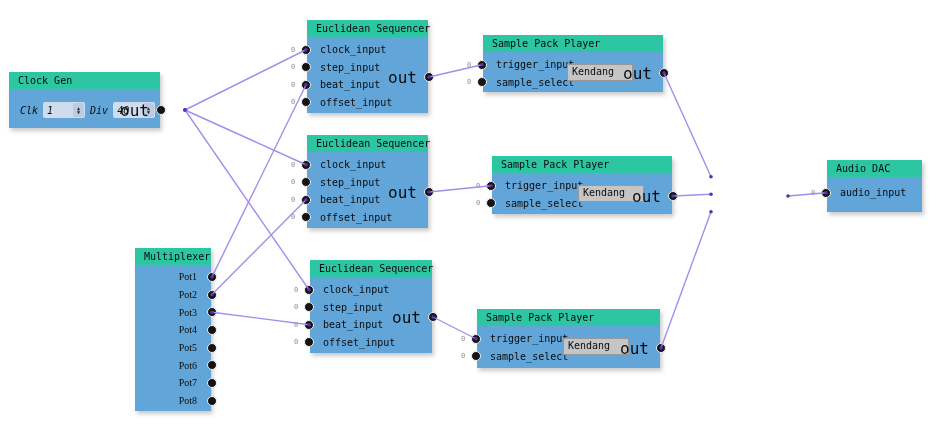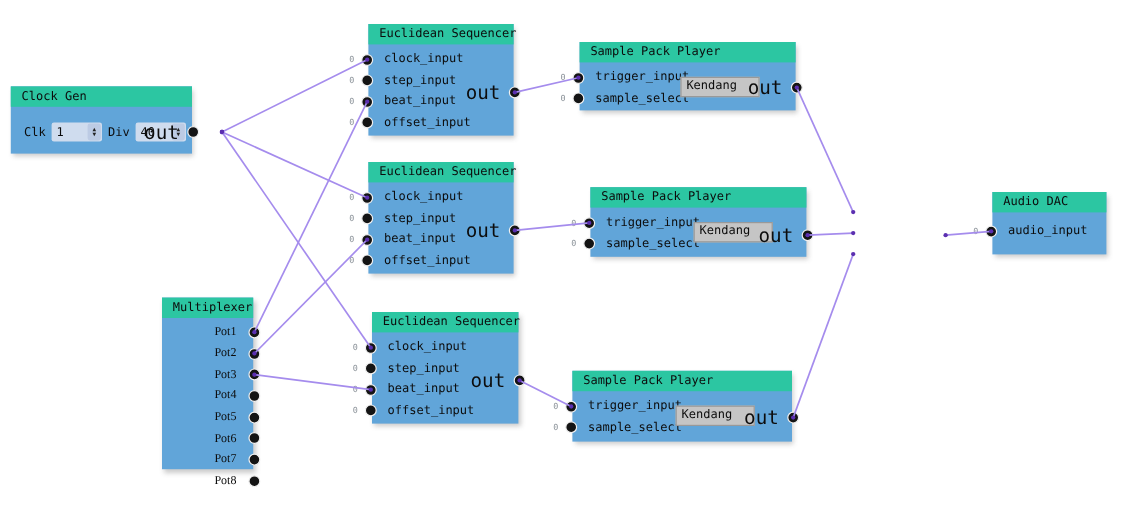--- a/index.html
+++ b/index.html
@@ -20,21 +20,21 @@
   .port{position:absolute;width:8px;height:8px;background:#141414;border:1.5px solid #f0f0f0;
         border-radius:50%;box-sizing:content-box;}
   .row .port{top:50%;transform:translateY(-50%);}
   .port.pl{left:-6px;}
   .port.pr{right:-6px;}
   .port.abs{transform:translateY(-50%);}
   .pv{position:absolute;left:-16px;top:50%;transform:translateY(-50%);
       font-size:7px;color:var(--badge);}
   .out-abs{position:absolute;right:11px;transform:translateY(-50%);font-size:16px;}
   .controls{position:absolute;left:11px;top:38px;transform:translateY(-50%);
-            display:flex;align-items:center;gap:5px;font-size:10px;}
+            display:flex;align-items:center;gap:5px;font-size:10px;font-style:italic;}
   .spinner{display:flex;align-items:center;height:16px;width:42px;background:var(--spin-bg);
            border-radius:2px;}
   .spinner .val{flex:1;padding-left:4px;font-size:10px;}
   .spinner .step{width:11px;height:14px;margin-right:1px;background:var(--step-bg);
                  border-radius:2px;display:flex;flex-direction:column;align-items:center;
                  justify-content:center;color:#222;}
   .spinner .step span{font-size:5px;line-height:4px;display:block;}
   .dropdown{position:absolute;width:60px;height:14px;background:var(--dd-bg);
             border:1px solid var(--dd-br);font-size:10px;padding:1px 0 0 4px;}
   #wires{position:absolute;left:0;top:0;pointer-events:none;z-index:5;}
@@ -153,21 +153,21 @@
       <div class="row in">
         <span class="pv">0</span>
         <span class="port pl"></span>
         <span>offset_input</span>
       </div>
     </div>
     <span class="out-abs" style="top:57px;">out</span>
     <span class="port pr abs" style="top:57px;"></span>
   </div>
 
-  <div class="node" style="left:135px;top:248px;width:76px;height:143px;">
+  <div class="node" style="left:135px;top:248px;width:76px;height:163px;">
     <div class="node-header">
       <span>Multiplexer</span>
     </div>
     <div class="rows" style="padding-top:3px;font-family:Liberation Serif, serif;">
       <div class="row outp">
         <span>Pot1</span>
         <span class="port pr"></span>
       </div>
       <div class="row outp">
         <span>Pot2</span>

